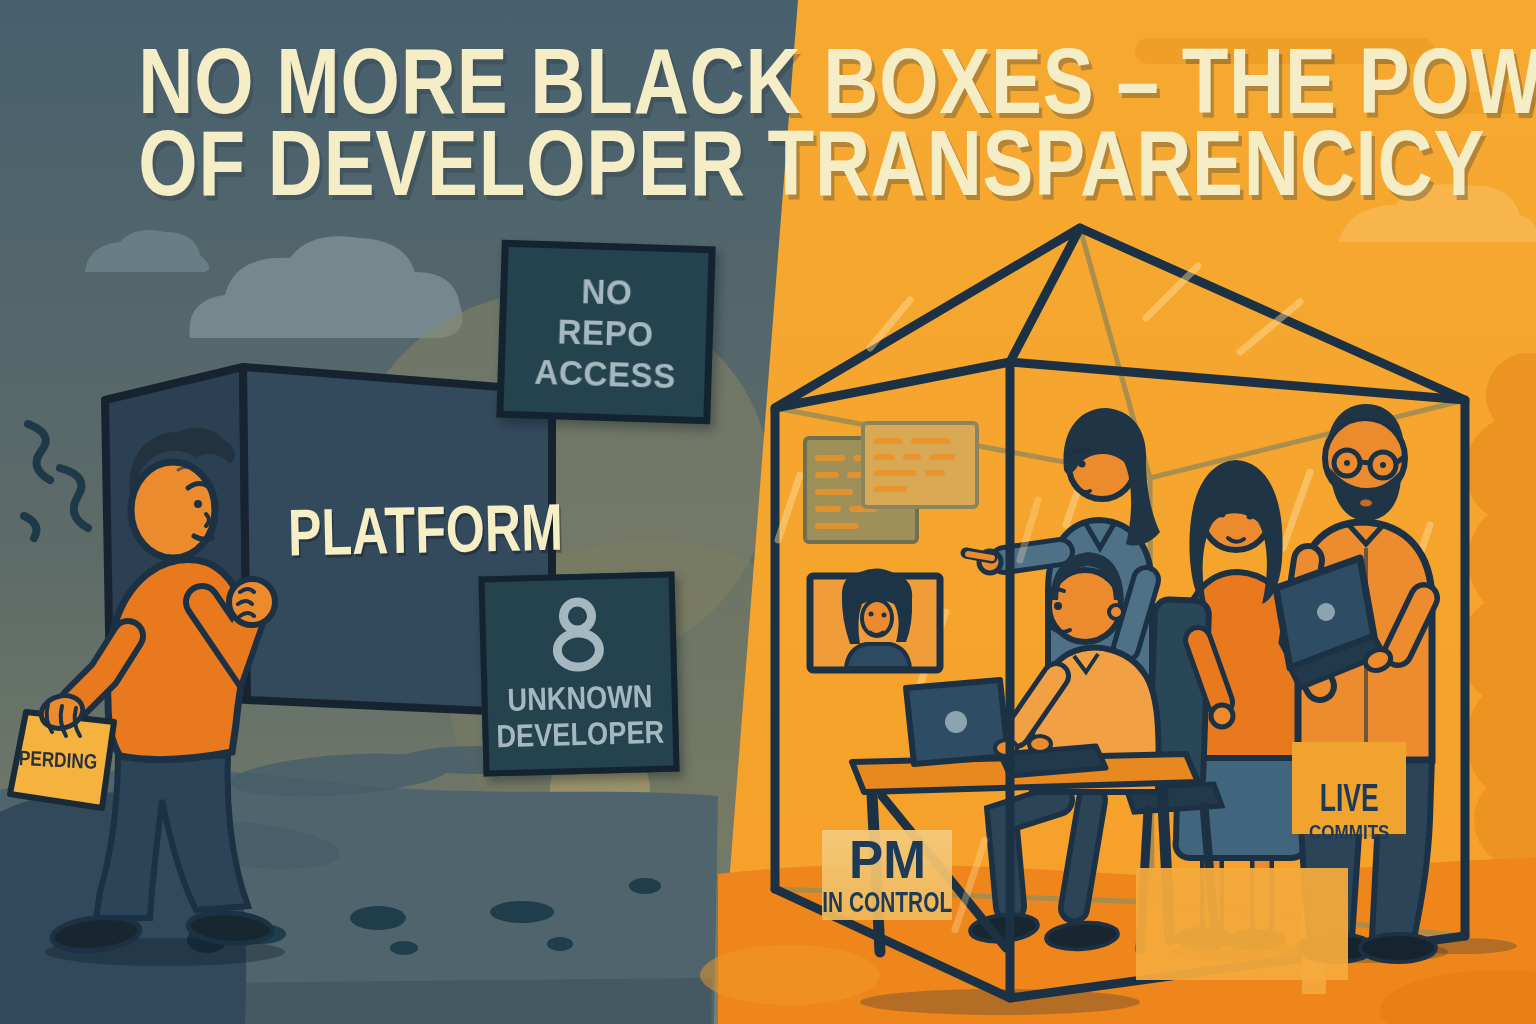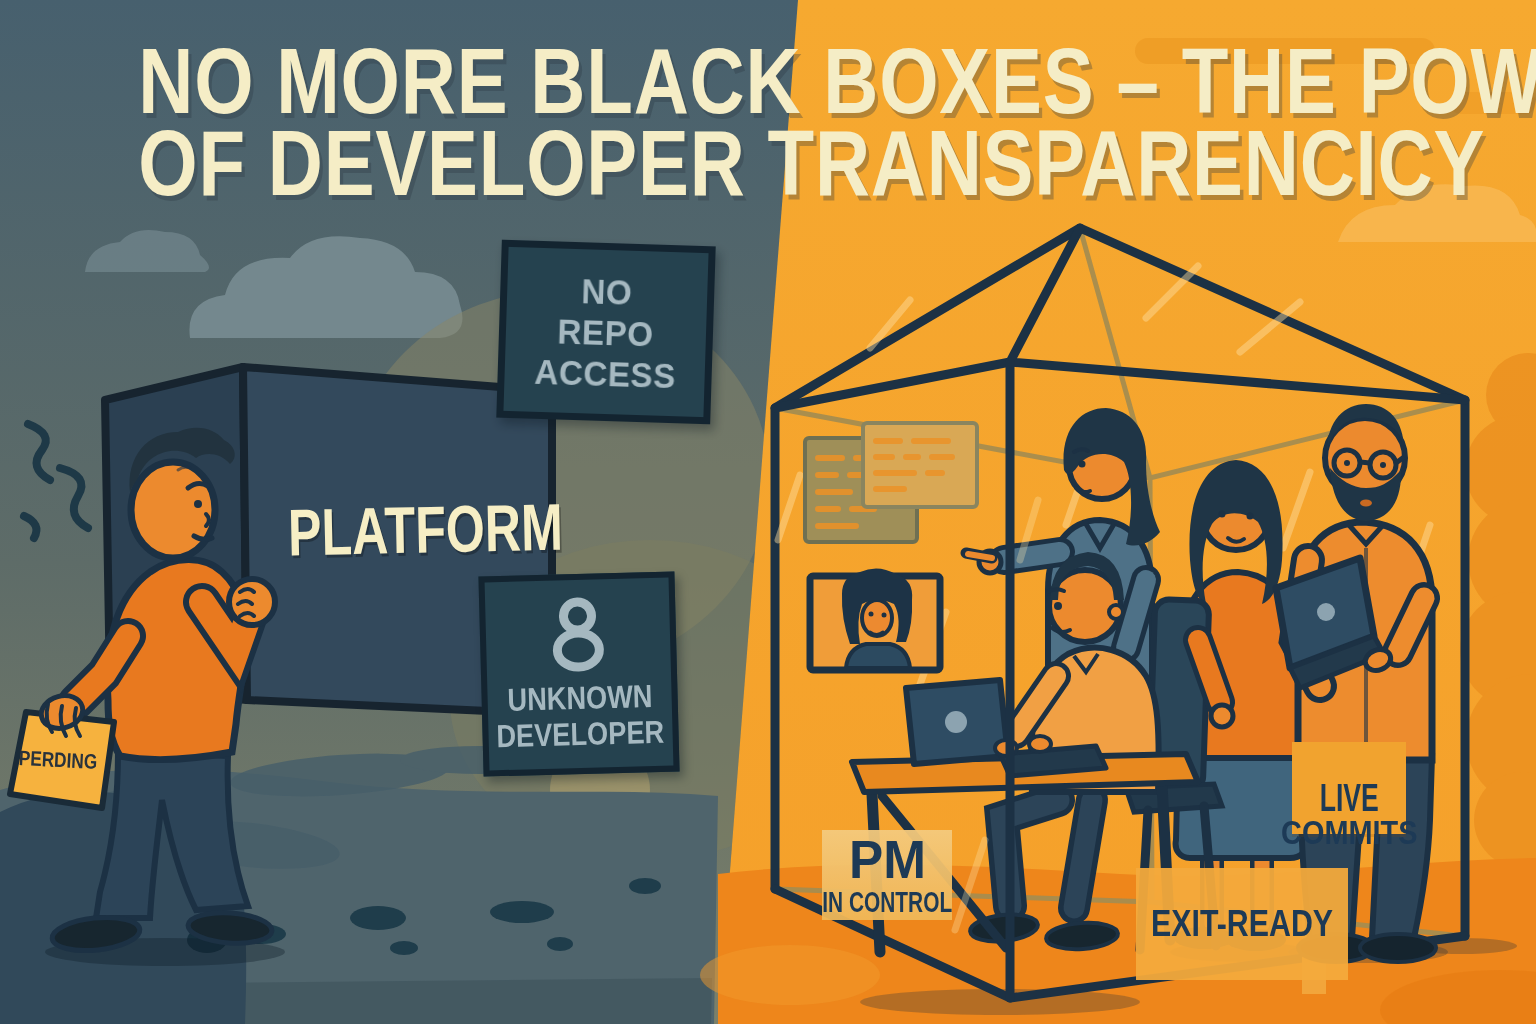--- a/index.html
+++ b/index.html
@@ -37,21 +37,21 @@
   .sign-pm{left:822px;top:830px;width:130px;height:90px;
            background:linear-gradient(rgba(244,202,126,.94),rgba(240,184,88,.94));}
   .sign-pm .l1{font-size:54px;line-height:54px;}
   .sign-pm .l1 .cx{transform:scaleX(.95);}
   .sign-pm .l2{font-size:29px;line-height:32px;}
   .sign-pm .l2 .cx{transform:scaleX(.72);}
   .sign-live{left:1292px;top:742px;width:114px;height:92px;background:#F1A32F;
              box-shadow:0 3px 0 rgba(120,70,10,.18);}
   .sign-live .l1{font-size:38px;line-height:40px;margin-top:48px;}
   .sign-live .l1 .cx{transform:scaleX(.70);}
-  .sign-live .l2{font-size:34px;line-height:28px;}
+  .sign-live .l2{font-size:20px;line-height:28px;}
   .sign-live .l2 .cx{transform:scaleX(.85);}
   .sign-exit{left:1136px;top:868px;width:212px;height:112px;background:rgba(243,170,60,.95);}
   .sign-exit .l1{font-size:37px;line-height:42px;}
   .sign-exit .l1 .cx{transform:scaleX(.82);}
   .sign-exit .l2{font-size:28px;line-height:32px;}
   .sign-exit .l2 .cx{transform:scaleX(.88);}
 </style>
 </head>
 <body>
 
@@ -400,18 +400,15 @@
 <div class="ol litesign sign-live">
   <span class="l1">
         <span class="cx">LIVE</span>
       </span>
   <span class="l2">
         <span class="cx">COMMITS</span>
       </span>
 </div>
 
 <div class="ol litesign sign-exit">
-  <span class="l1">
-        <span class="cx">EXIT-READY</span>
-      </span>
 </div>
 
 </div>
 
 </body></html>

